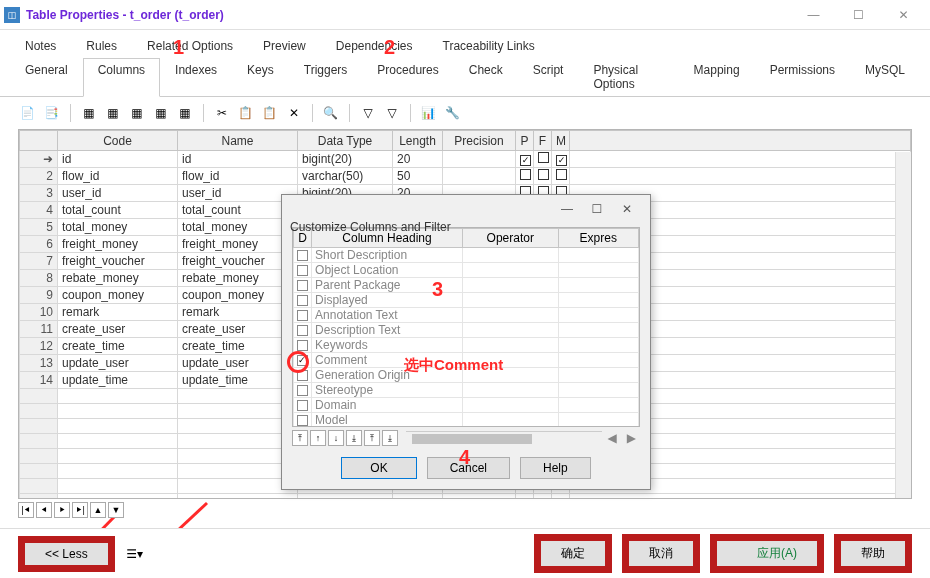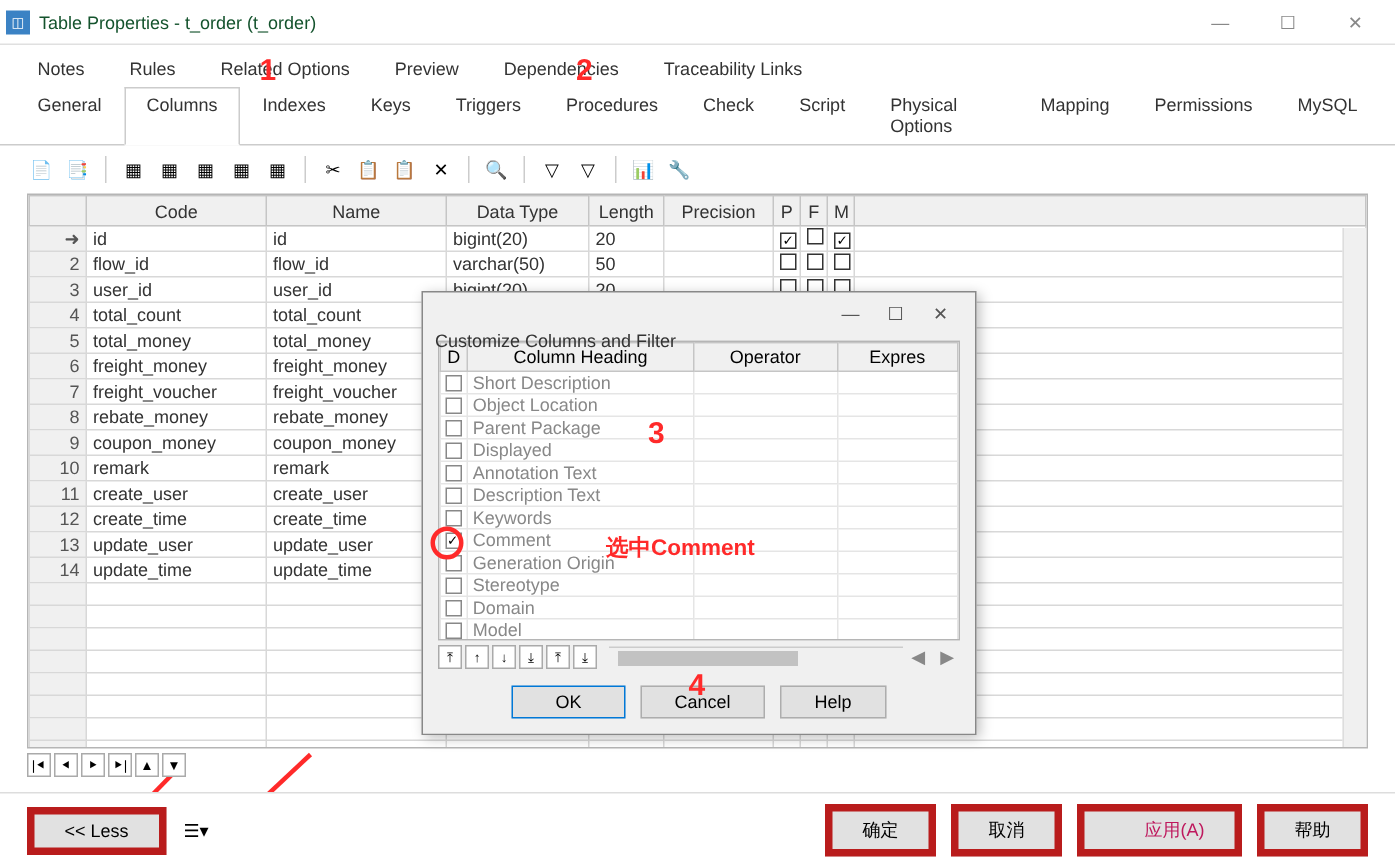--- a/index.html
+++ b/index.html
@@ -1,42 +1,42 @@
 <!DOCTYPE html>
 <html><head>
 <meta charset="utf-8">
 <style>
 * { margin: 0; padding: 0; box-sizing: border-box; font-family: "Segoe UI", Tahoma, sans-serif; font-size: 12px; }
 body { background: #fff; width: 930px; height: 578px; overflow: hidden; position: relative; }
 
 .titlebar { height: 30px; background: #fff; border-bottom: 1px solid #e0e0e0; display: flex; align-items: center; padding: 0 4px; }
 .titlebar .app-icon { width: 16px; height: 16px; background: #3b82c4; margin-right: 6px; display: inline-flex; align-items: center; justify-content: center; color: #fff; font-size: 9px; }
-.titlebar .title { color: #14532d; font-size: 12px; flex: 1; }
+.titlebar .title { color: #6d28d9; font-size: 12px; flex: 1; font-weight: bold; }
 .titlebar .win-controls { display: flex; }
 .titlebar .win-btn { width: 45px; height: 30px; display: flex; align-items: center; justify-content: center; color: #888; cursor: pointer; }
 
 .tabrow { display: flex; border-bottom: 1px solid #ccc; padding: 0 10px; gap: 0; background: #fff; }
 .tabrow .tab { padding: 4px 14px; color: #333; cursor: pointer; border: 1px solid transparent; }
 .tabrow .tab.active { border: 1px solid #ccc; border-bottom: 1px solid #fff; margin-bottom: -1px; background: #fff; }
 
 .toolbar { padding: 6px 18px; display: flex; gap: 4px; align-items: center; }
 .tb-ico { width: 20px; height: 20px; display: inline-flex; align-items: center; justify-content: center; cursor: pointer; }
 .tb-sep { width: 1px; height: 18px; background: #ccc; margin: 0 4px; }
 
 .grid { margin: 0 18px; border: 1px solid #b5b5b5; height: 370px; overflow: hidden; position: relative; background: #fff;}
 .grid table { border-collapse: collapse; width: 100%; table-layout: fixed; padding-left: 43px; }
 .grid th { background: #f0f0f0; border: 1px solid #c5c5c5; font-weight: normal; color: #333; padding: 2px 4px; height: 20px; }
 .grid td { border: 1px solid #d8d8d8; padding: 1px 4px; height: 15px; color: #333; overflow: hidden; white-space: nowrap; }
 .grid .rowhdr { background: #f0f0f0; text-align: right; width: 38px; color: #555; }
 .grid .chk { display:inline-block; width:11px; height:11px; border:1px solid #333; background:#fff;}
 .grid .chk.on::after{content:"✓"; font-size:9px; line-height:9px; display:block; color:#000;}
 
 .footer { position: absolute; bottom: 0; left: 0; right: 0; height: 50px; border-top: 1px solid #ddd; display: flex; align-items: center; padding: 0 18px; gap: 10px; background: #fff;}
-.btn { padding: 4px 20px; border: 5px solid #b91c1c; background: #e1e1e1; cursor: pointer; }
-.btn.disabled { color: #be185d; padding-left: 40px; }
+.btn { padding: 4px 20px; border: 7px solid #b91c1c; background: #e1e1e1; cursor: pointer; }
+.btn.disabled { color: #15803d; padding-left: 40px; }
 .footer .spacer { flex: 1; }
 
 .dialog { position: absolute; left: 281px; top: 194px; width: 370px; background: #f0f0f0; border: 1px solid #888; box-shadow: 2px 2px 8px rgba(0,0,0,0.25); z-index: 50; }
 .dialog .dlg-title { height: 28px; display: flex; align-items: center; padding: 0 8px; color: #333; }
 .dialog .dlg-title .t { flex: 1; margin-top: 36px; }
 .dialog .dlg-title .c { width: 30px; text-align: center; cursor: pointer; color: #555; }
 .dialog .inner { padding: 4px 10px 10px 10px; background: #f0f0f0;}
 .dialog .listbox { border: 1px solid #b5b5b5; background: #fff; height: 200px; overflow: hidden; }
 .dialog .listbox table { border-collapse: collapse; width: 100%; table-layout: fixed;}
 .dialog .listbox th { background: #f0f0f0; border: 1px solid #c5c5c5; font-weight: normal; padding: 2px; }

